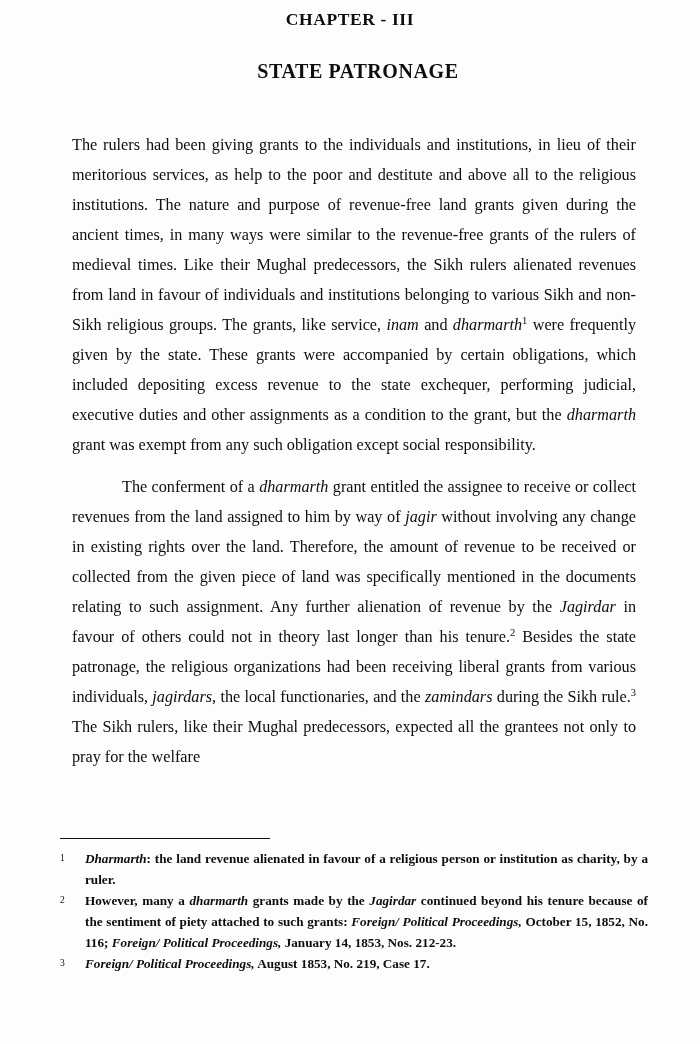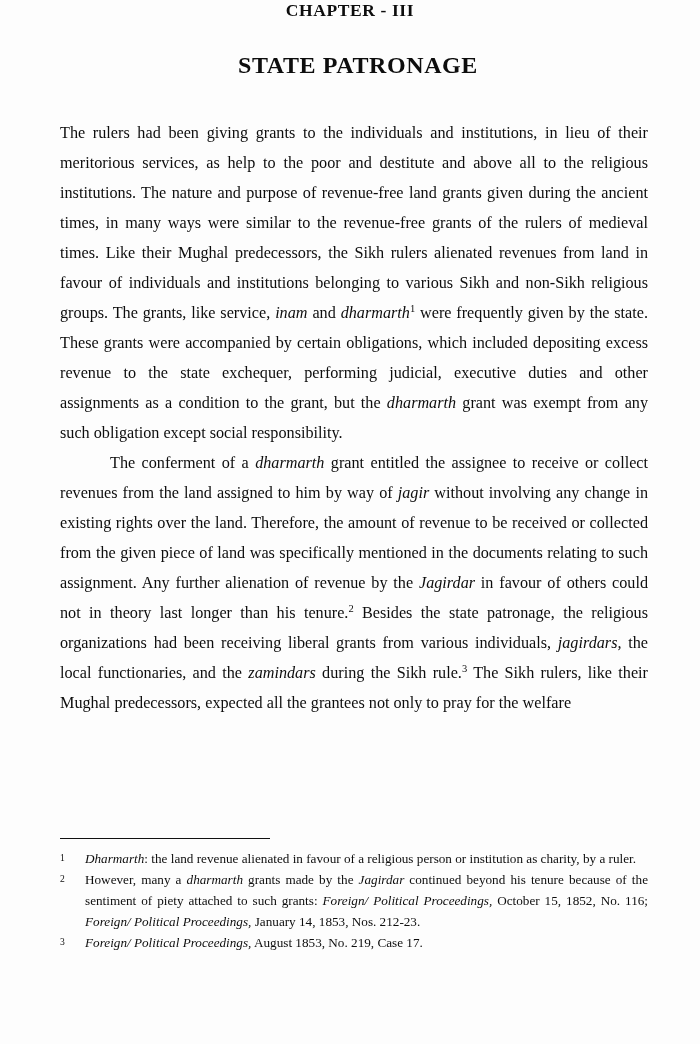--- a/index.html
+++ b/index.html
@@ -11,44 +11,45 @@
     position: relative;
     width: 700px;
     height: 1044px;
     background: #fdfdfd;
     font-family: "Liberation Serif", "DejaVu Serif", serif;
     color: #0d0d0d;
     overflow: hidden;
     box-sizing: border-box;
   }
   .heading-block {
+    padding-top: 9px;
     text-align: center;
   }
   .chapter-title {
     font-size: 17.5px;
     font-weight: bold;
     letter-spacing: 0.6px;
     line-height: 1.25;
     margin: 0;
   }
   .section-title {
-    font-size: 24px;
+    font-size: 20px;
     font-weight: bold;
     letter-spacing: 0.6px;
     line-height: 1.25;
     margin: 28px 0 0 16px;
   }
   .body-block {
     position: absolute;
     left: 60px;
     top: 118px;
     width: 588px;
   }
   p.para {
-    margin: 0;
+    margin: 12px;
     font-size: 16.2px;
     line-height: 30px;
     text-align: justify;
     text-justify: inter-word;
     hyphens: none;
   }
   p.para.indent {
     text-indent: 50px;
     font-family: Liberation Serif, serif;
   }
@@ -84,20 +85,21 @@
     font-size: 9.6px;
     line-height: 18px;
     padding-top: 1px;
     box-sizing: border-box;
   }
   .fn-text {
     flex: 1 1 auto;
     text-align: justify;
     text-justify: inter-word;
     hyphens: none;
+    font-weight: bold;
   }
 </style>
 </head>
 <body>
 
 <div class="page">
 
   <div class="heading-block">
     <h1 class="chapter-title">CHAPTER - III</h1>
     <h2 class="section-title">STATE PATRONAGE</h2>

